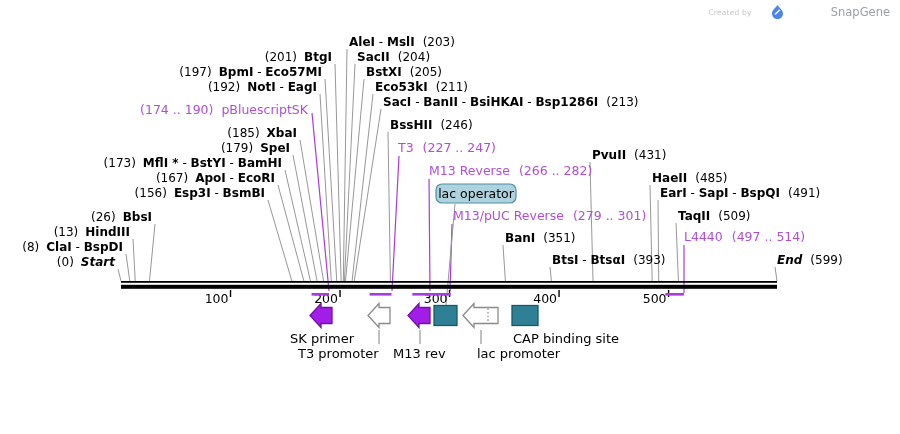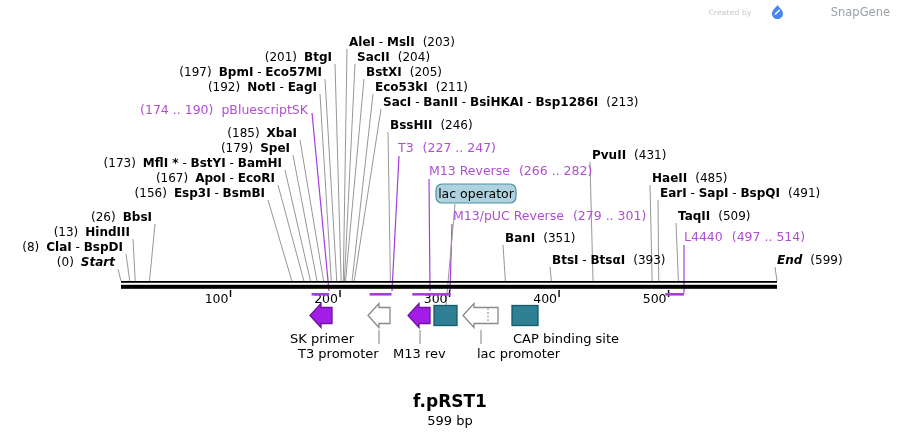--- a/index.html
+++ b/index.html
@@ -118,18 +118,14 @@
       <text x="290" y="343" font-size="13" fill="#000000">SK primer</text>
       <line x1="379" y1="330" x2="379" y2="344" stroke="#808080" stroke-width="1"></line>
       <text x="298" y="358" font-size="13" fill="#000000">T3 promoter</text>
       <line x1="420" y1="330" x2="420" y2="344" stroke="#808080" stroke-width="1"></line>
       <text x="393" y="358" font-size="13" fill="#000000">M13 rev</text>
       <line x1="481" y1="330" x2="481" y2="344" stroke="#808080" stroke-width="1"></line>
       <text x="477" y="358" font-size="13" fill="#000000">lac promoter</text>
       <text x="513" y="343" font-size="13" fill="#000000">CAP binding site</text>
     </svg>
 
-  <div class="titleblock">
-    <div class="map-title">f.pRST1</div>
-    <div class="map-sub">599 bp</div>
-  </div>
 
 </div>
 
 </body></html>

